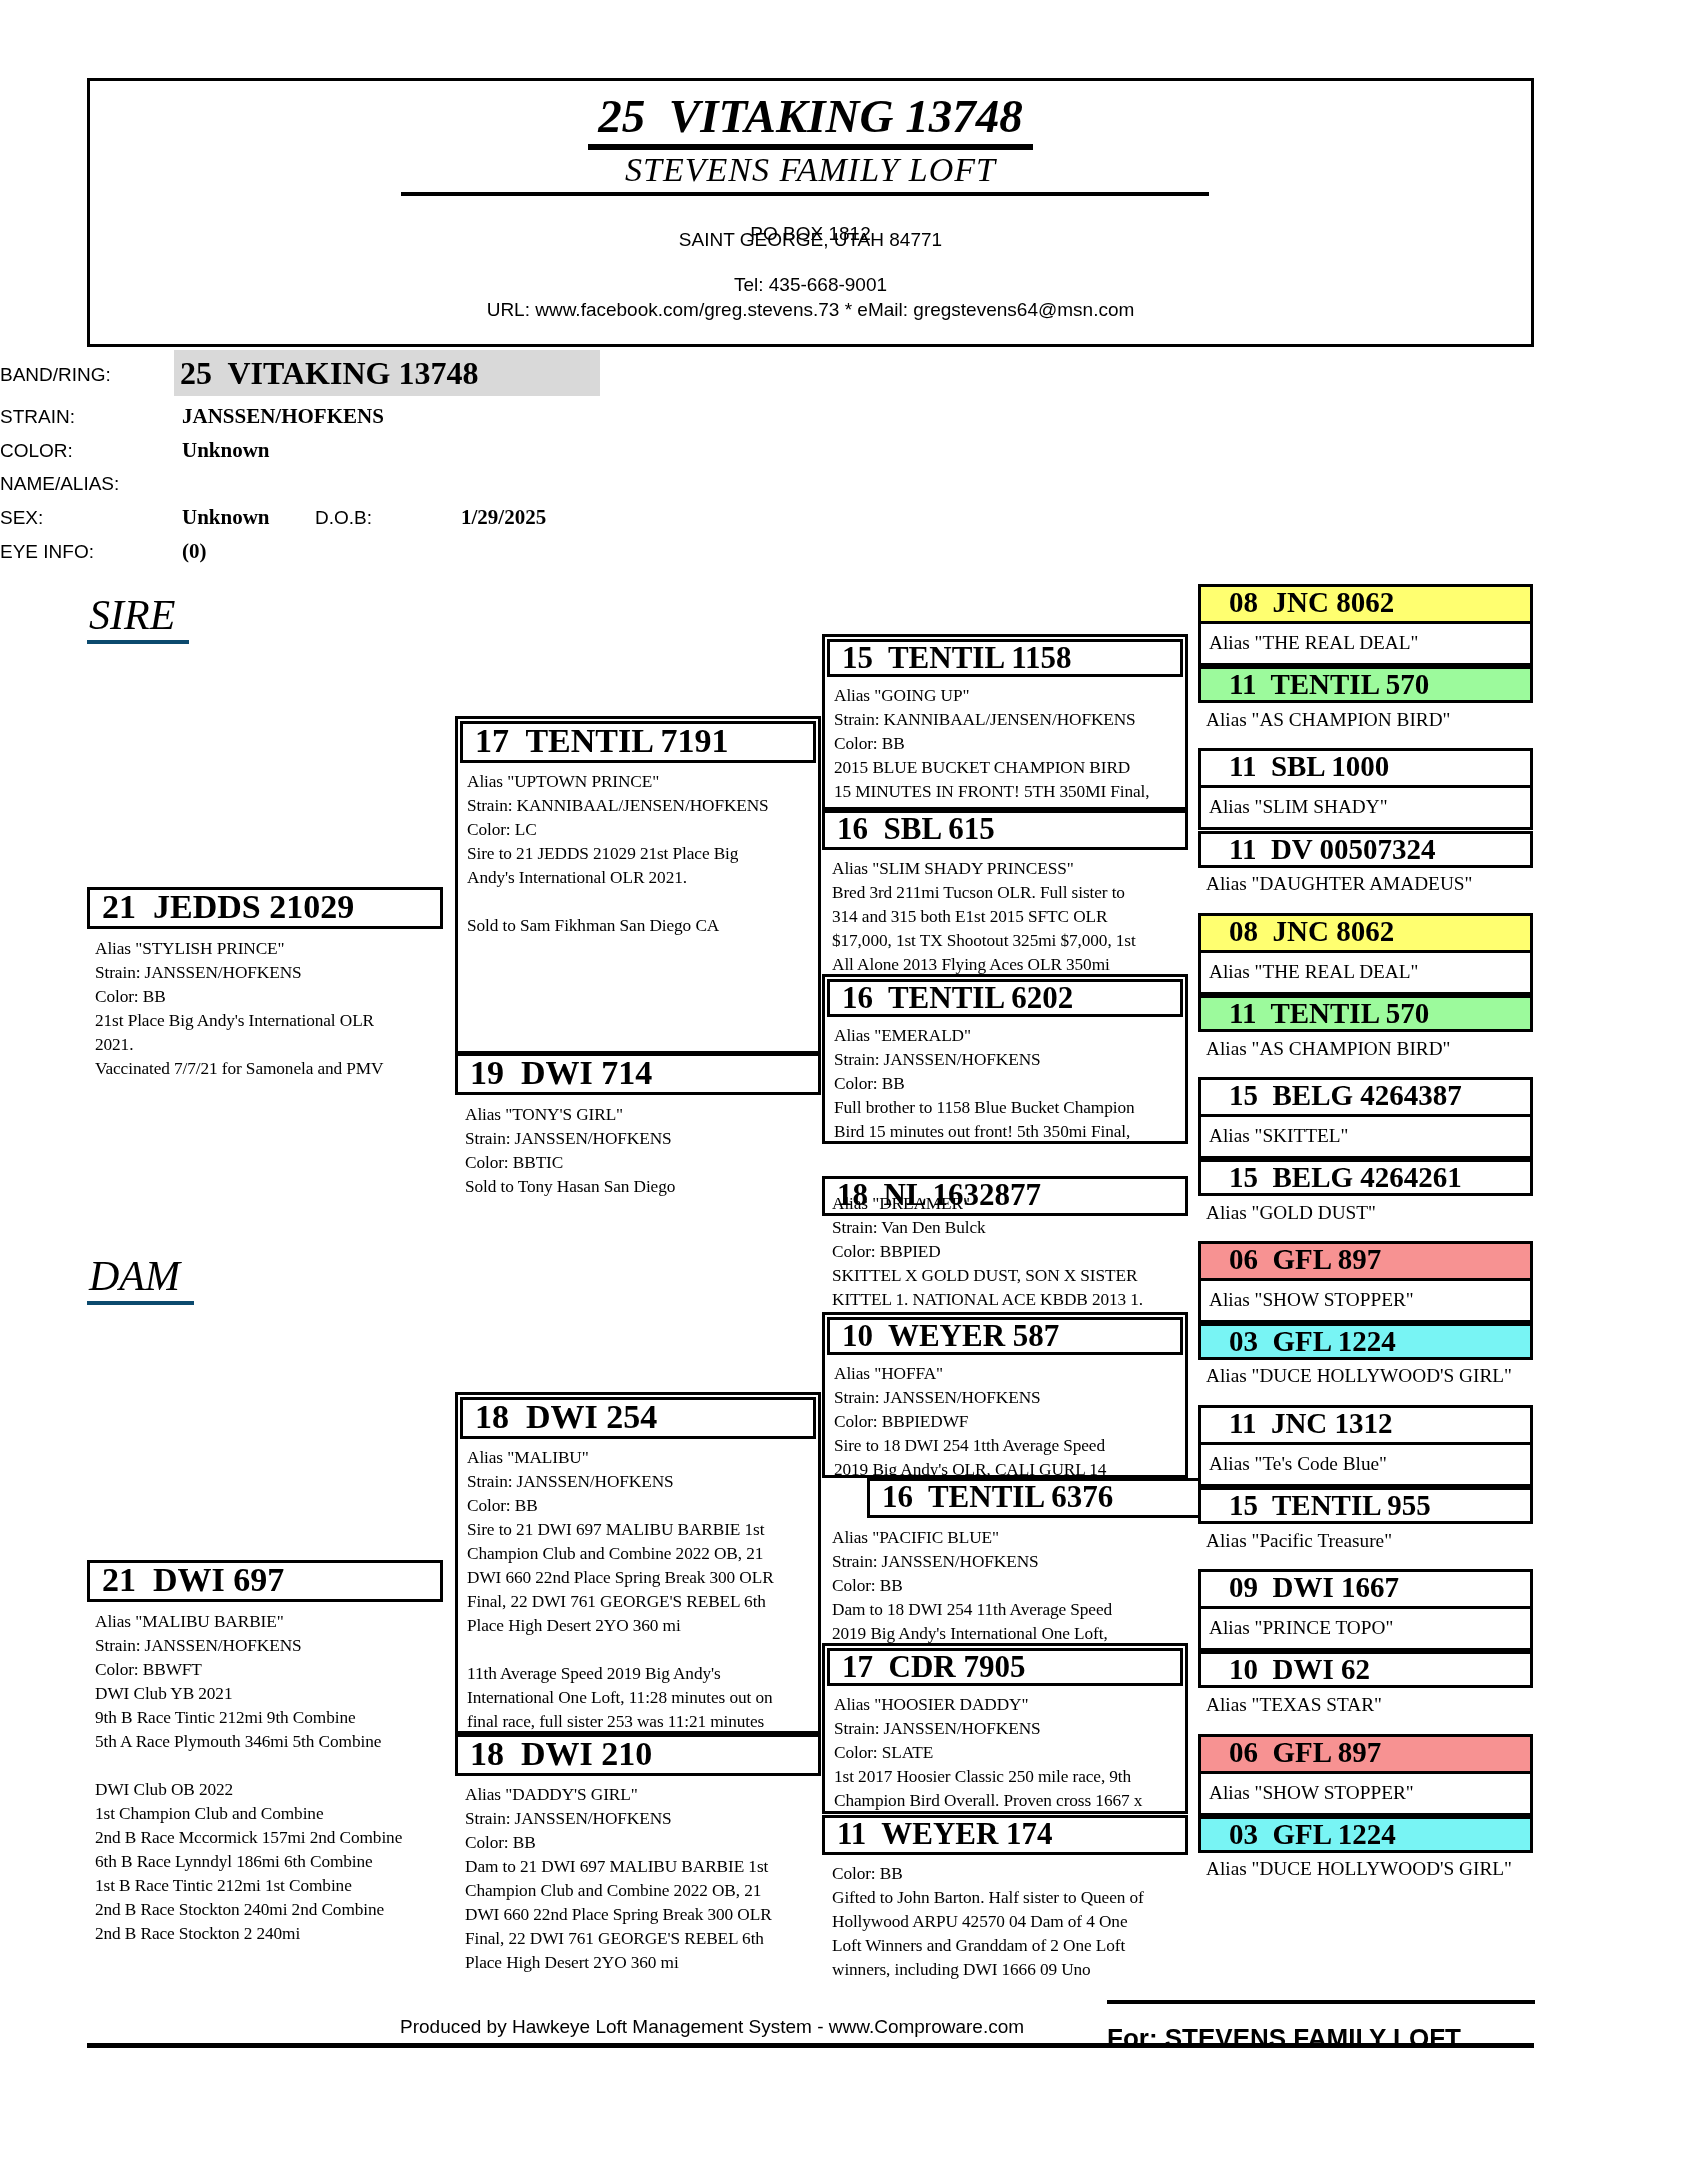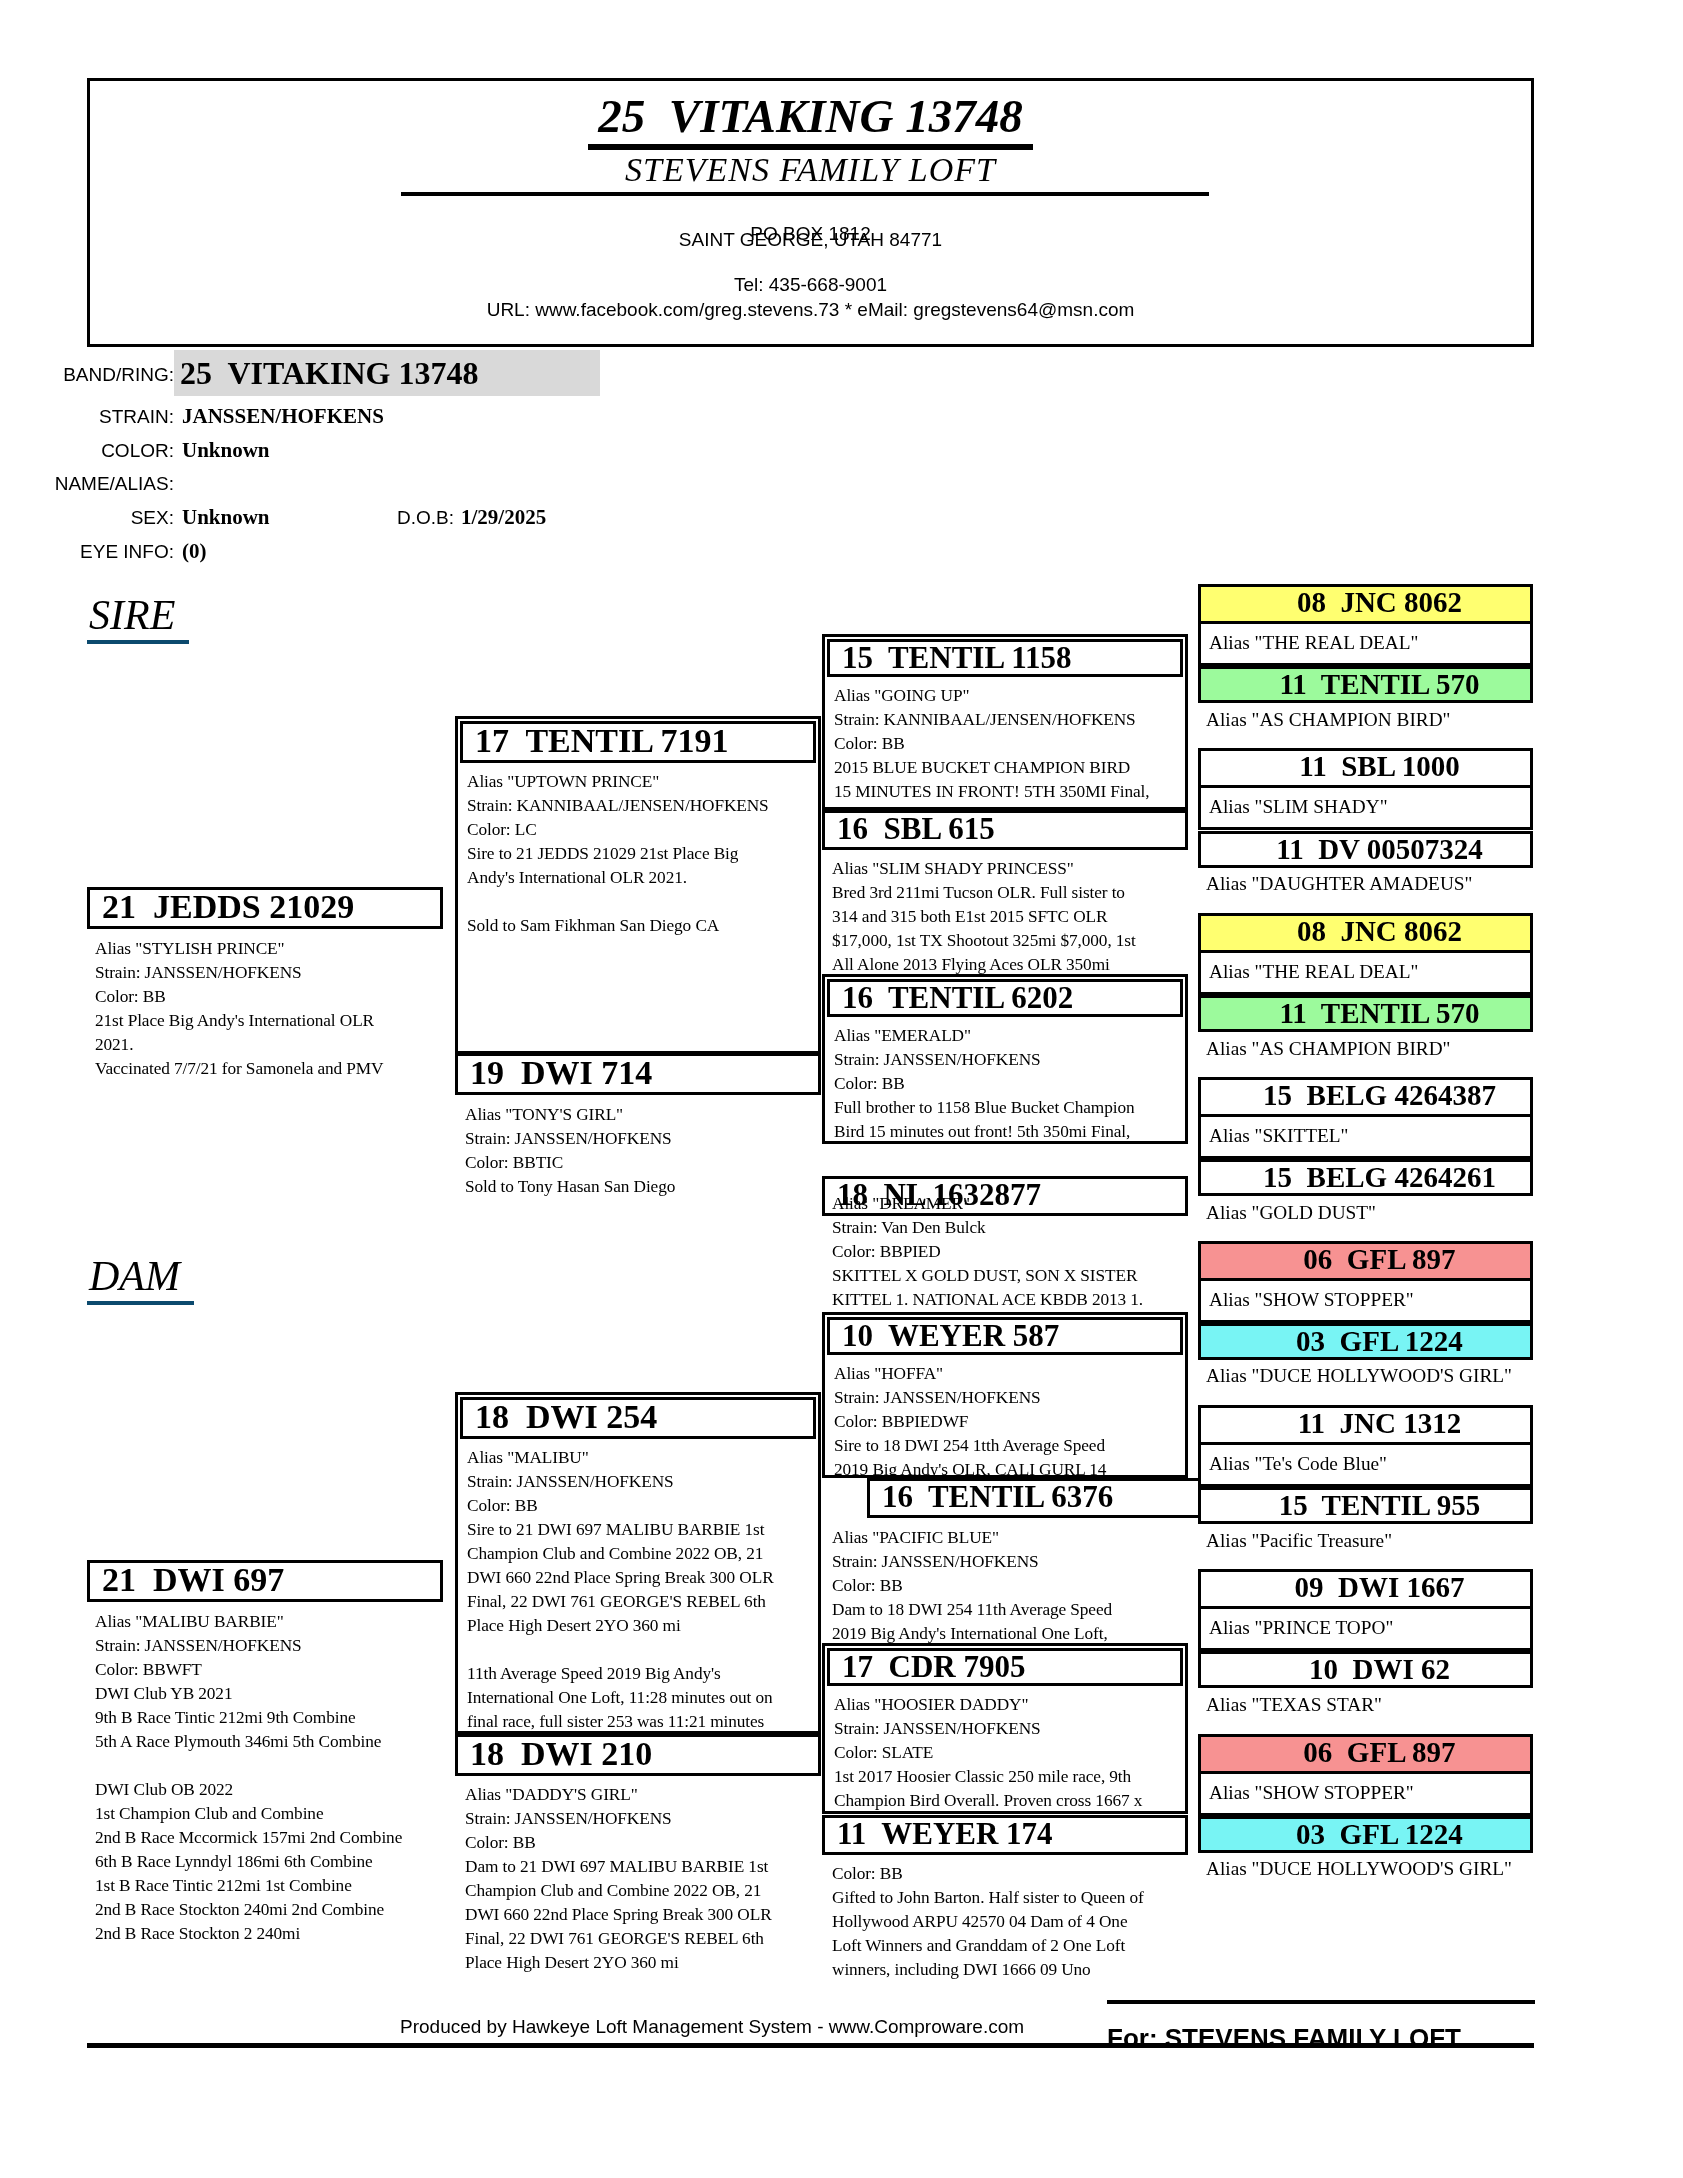--- a/index.html
+++ b/index.html
@@ -13,36 +13,36 @@
   .title{display:inline-block;font:bold italic 47px/51px "Liberation Serif",serif;
          white-space:pre;border-bottom:6px solid #000;padding:0 10px 2px 10px;}
   .loft{position:absolute;left:0;top:69px;width:100%;text-align:center;
         font:italic 34px/40px "Liberation Serif",serif;letter-spacing:1px;}
   .hrule{position:absolute;left:311px;top:111px;width:808px;height:4px;background:#000;}
   .haddr{position:absolute;left:0;width:100%;text-align:center;
          font:19px/23px "Liberation Sans",sans-serif;}
   .a1{top:141px;} .a2{top:147px;} .a3{top:192px;} .a4{top:217px;}
 
   
-  .lbl{position:absolute;left:0;width:174px;text-align:right;
+  .lbl{position:absolute;left:0;width:174px;text-align:left;
        font:19px/22px "Liberation Sans",sans-serif;}
   .val{position:absolute;left:182px;font:bold 21px/24px "Liberation Serif",serif;white-space:pre;}
   .bandhl{position:absolute;left:174px;top:350px;width:426px;height:46px;background:#D9D9D9;
           font:bold 32px/46px "Liberation Serif",serif;padding-left:6px;box-sizing:border-box;white-space:pre;}
 
   
   .sec{position:absolute;font:italic 42px/46px "Liberation Serif",serif;}
   .sec span{border-bottom:4px solid #0c4a6e;padding:0 14px 2px 2px;}
 
   
   .hdrbox{position:absolute;border:3px solid #000;box-sizing:border-box;background:#fff;}
   .enc{position:absolute;border:3px solid #000;box-sizing:border-box;background:#fff;}
   .b1{font:bold 34px/34px "Liberation Serif",serif;white-space:pre;padding-left:12px;}
   .b3{font:bold 31px/32px "Liberation Serif",serif;white-space:pre;padding-left:12px;}
-  .b4{font:bold 29px/31px "Liberation Serif",serif;white-space:pre;padding-left:28px;text-align:center;}
+  .b4{font:bold 29px/31px "Liberation Serif",serif;white-space:pre;padding-left:28px;}
   .ihdr{border:3px solid #000;margin:2px;box-sizing:border-box;background:#fff;}
   .ih2{height:42px;} .ih3{height:38px;}
   .det{position:absolute;font-size:17.3px;line-height:24px;letter-spacing:-0.1px;}
   .encdet{padding:5px 0 0 9px;font-size:17.3px;line-height:24px;letter-spacing:-0.1px;}
   .dl{min-height:24px;white-space:pre;}
   
   .enc4{position:absolute;left:1198px;width:335px;height:82px;border:3px solid #000;
         box-sizing:border-box;background:#fff;}
   .enc4 .chdr{height:37px;border-bottom:3px solid #000;box-sizing:border-box;}
   .enc4 .al2{padding:8px 0 0 8px;font-size:19.3px;white-space:pre;}

